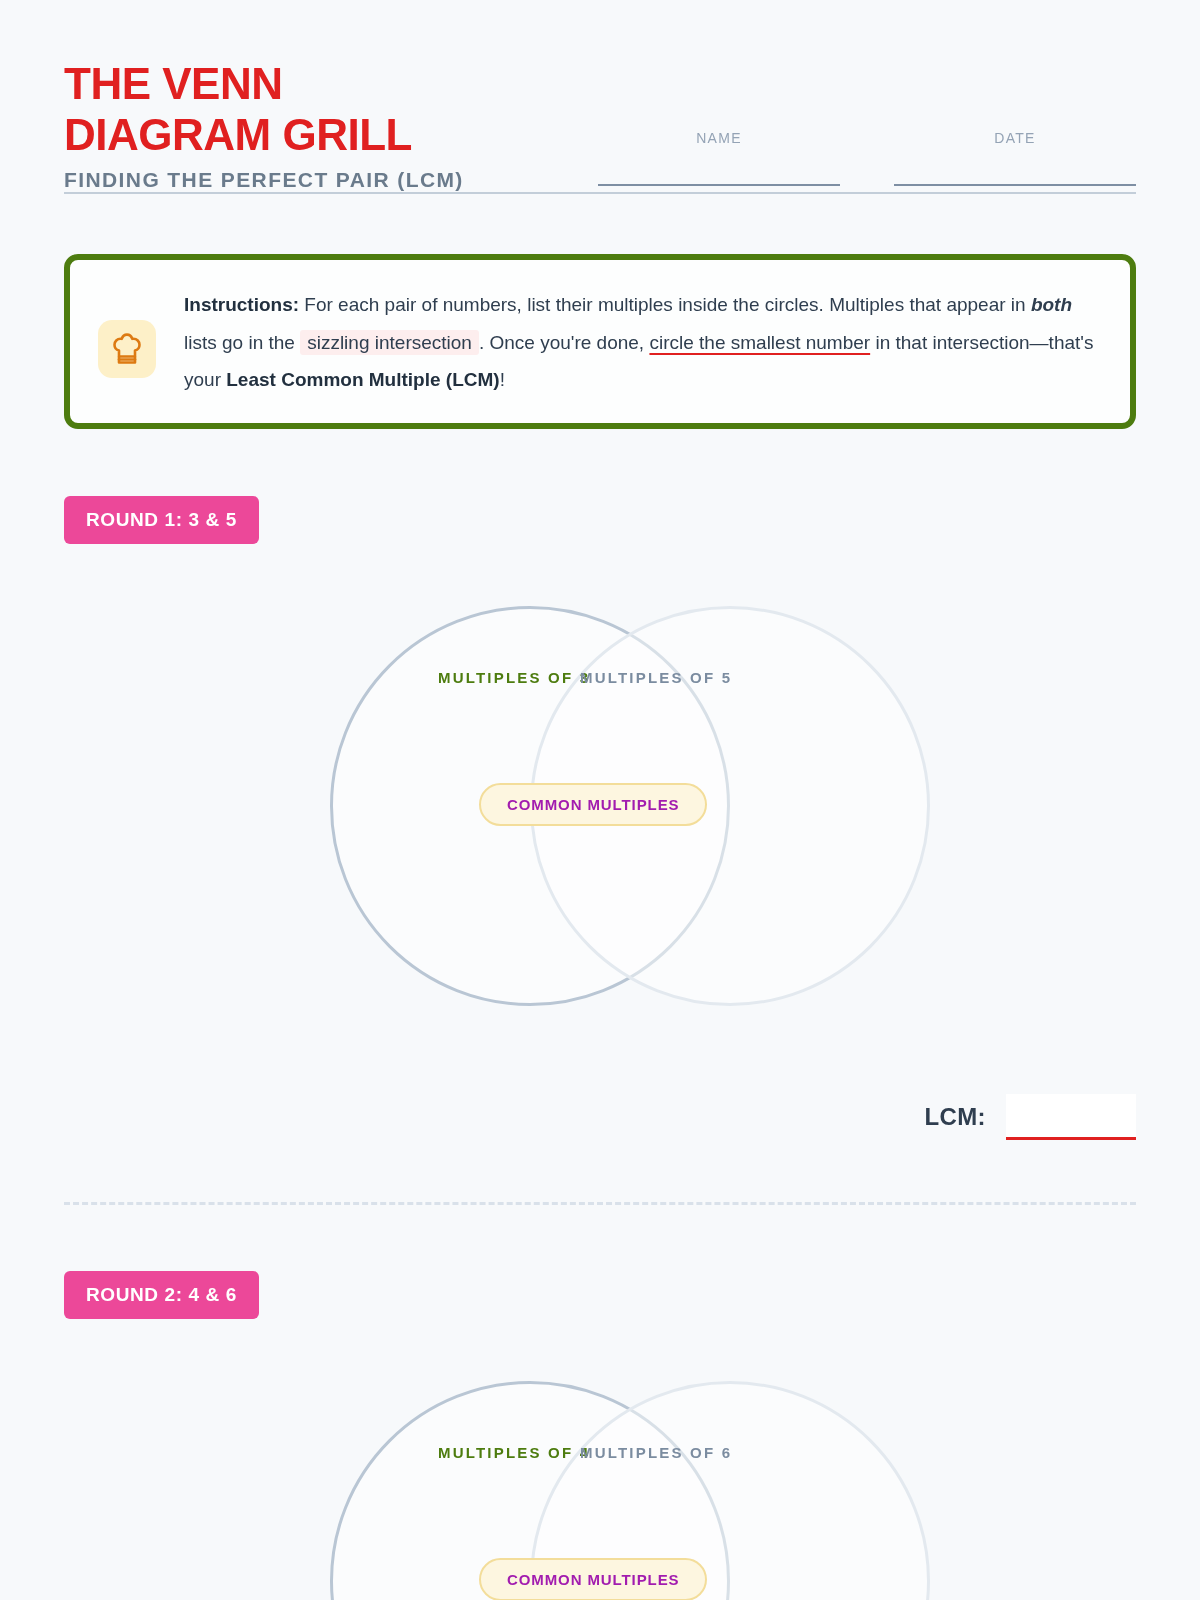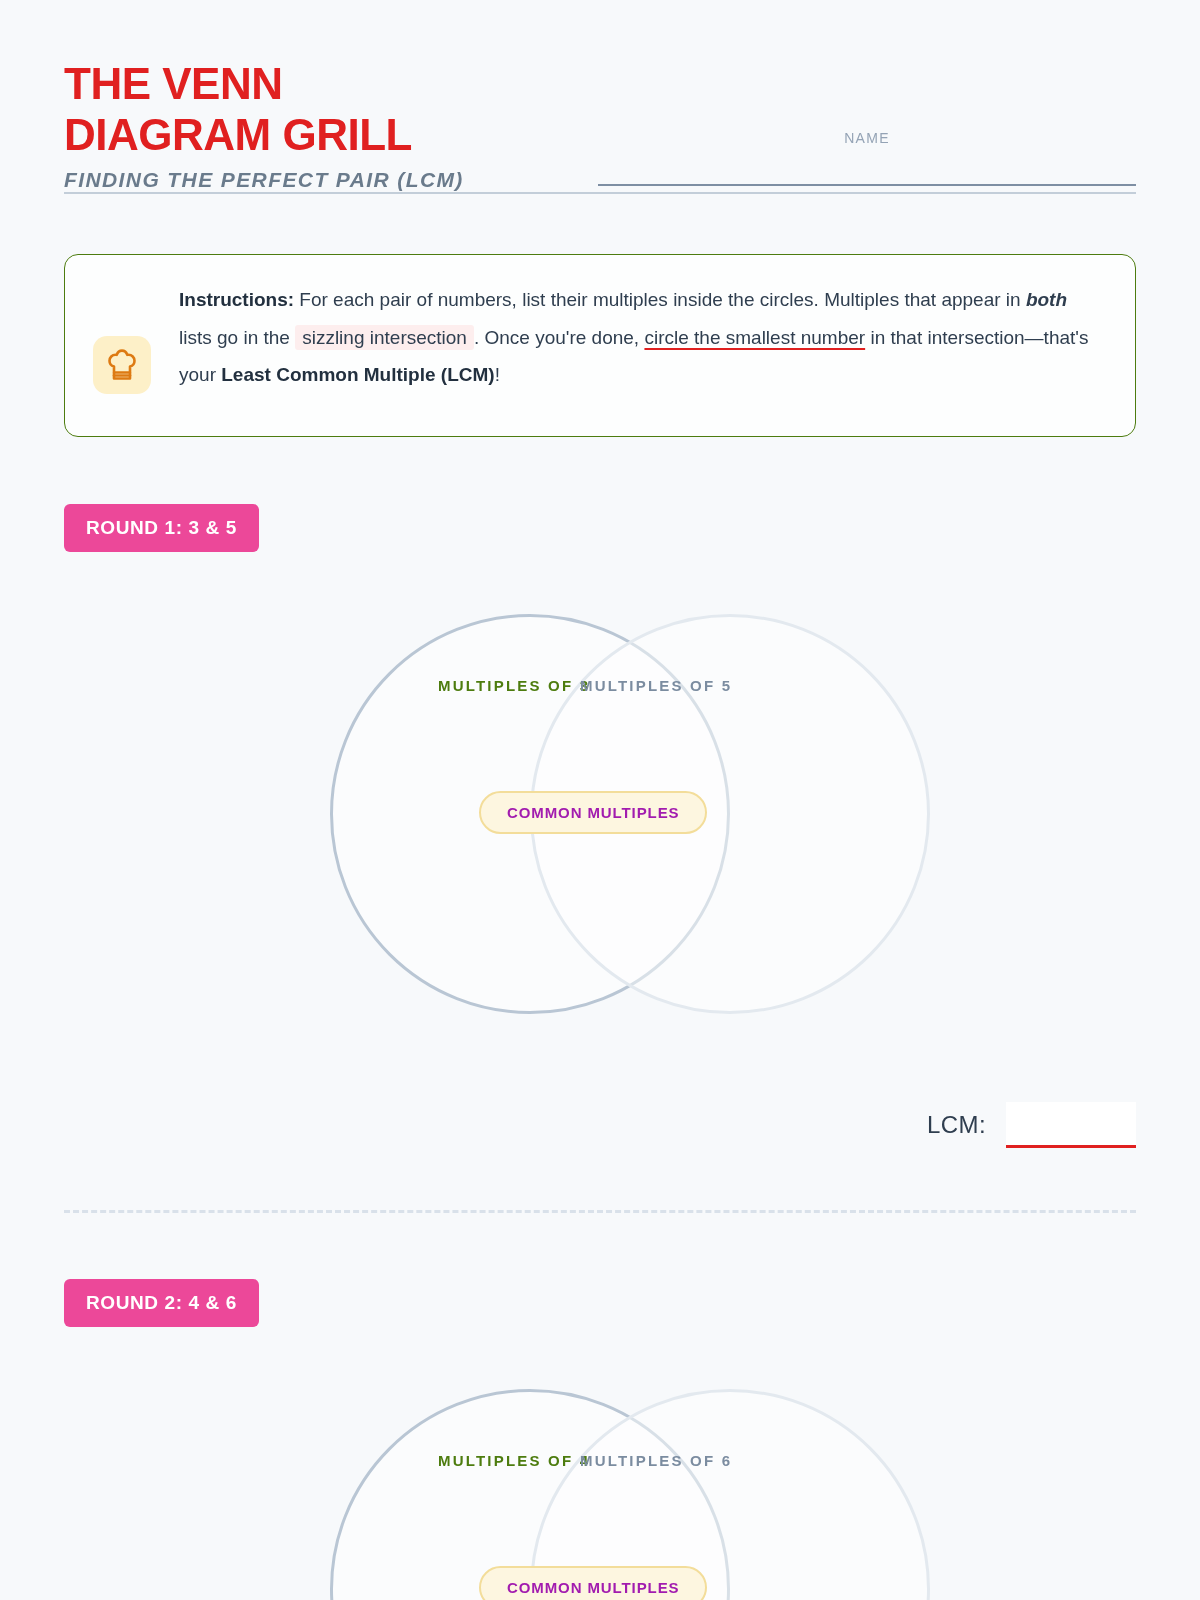--- a/index.html
+++ b/index.html
@@ -44,21 +44,20 @@
     text-transform: uppercase;
   }
 
   .worksheet-subtitle {
     margin-top: 8px;
     font-size: 21px;
     font-weight: 700;
     letter-spacing: 1.4px;
     color: #6a7b8c;
     text-transform: uppercase;
-    font-style: italic;
   }
 
   .meta-fields {
     position: absolute;
     left: 534px;
     right: 0;
     top: 130px;
     display: flex;
     gap: 54px;
     text-align: center;
@@ -75,26 +74,26 @@
 
   .meta-line {
     margin-top: 38px;
     border-bottom: 2px solid #7e8fa3;
   }
 
   
   .instructions {
     margin-top: 60px;
     background: #fdfefe;
-    border: 1px solid #4d7c0f;
+    border: 6px solid #4d7c0f;
     border-radius: 14px;
-    padding: 26px 30px 42px 28px;
+    padding: 26px 30px 24px 28px;
     display: flex;
     gap: 28px;
-    align-items: flex-end;
+    align-items: center;
   }
 
   .chef-badge {
     width: 58px;
     height: 58px;
     flex: 0 0 58px;
     background: #fdf0c8;
     border-radius: 14px;
     display: flex;
     align-items: center;
@@ -209,21 +208,21 @@
   .lcm-row {
     display: flex;
     align-items: center;
     justify-content: flex-end;
     gap: 20px;
     margin-top: 58px;
   }
 
   .lcm-label {
     font-size: 24px;
-    font-weight: 400;
+    font-weight: 700;
     color: #2f3e4f;
     letter-spacing: 0.4px;
   }
 
   .lcm-box {
     width: 130px;
     height: 46px;
     background: #ffffff;
     border-bottom: 3px solid #e02020;
   }
@@ -246,20 +245,24 @@
         <div>DIAGRAM GRILL</div>
       </div>
       <div class="worksheet-subtitle">FINDING THE PERFECT PAIR (LCM)</div>
     </div>
 
     <div class="meta-fields">
       <div class="meta-field">
         <div class="meta-label">NAME</div>
         <div class="meta-line"></div>
       </div>
+      <div class="meta-field">
+        <div class="meta-label">DATE</div>
+        <div class="meta-line"></div>
+      </div>
     </div>
   </div>
 
   <div class="instructions">
     <div class="chef-badge">
       <svg width="30" height="32" viewBox="0 0 30 32" fill="none" aria-hidden="true">
         <path d="M7 17.5C4.3 16.8 2.5 14.5 2.5 11.7C2.5 8.4 5.2 5.7 8.5 5.7C8.9 5.7 9.3 5.75 9.7 5.83C10.6 3.3 12.6 1.6 15 1.6C17.4 1.6 19.4 3.3 20.3 5.83C20.7 5.75 21.1 5.7 21.5 5.7C24.8 5.7 27.5 8.4 27.5 11.7C27.5 14.5 25.7 16.8 23 17.5V23.5H7V17.5Z" stroke="#dd7a12" stroke-width="2.6" stroke-linejoin="round"></path>
         <path d="M7 26.5H23" stroke="#dd7a12" stroke-width="2.6" stroke-linecap="round"></path>
         <path d="M7 23.5V29.5H23V23.5" stroke="#dd7a12" stroke-width="2.6" stroke-linejoin="round"></path>
       </svg>

